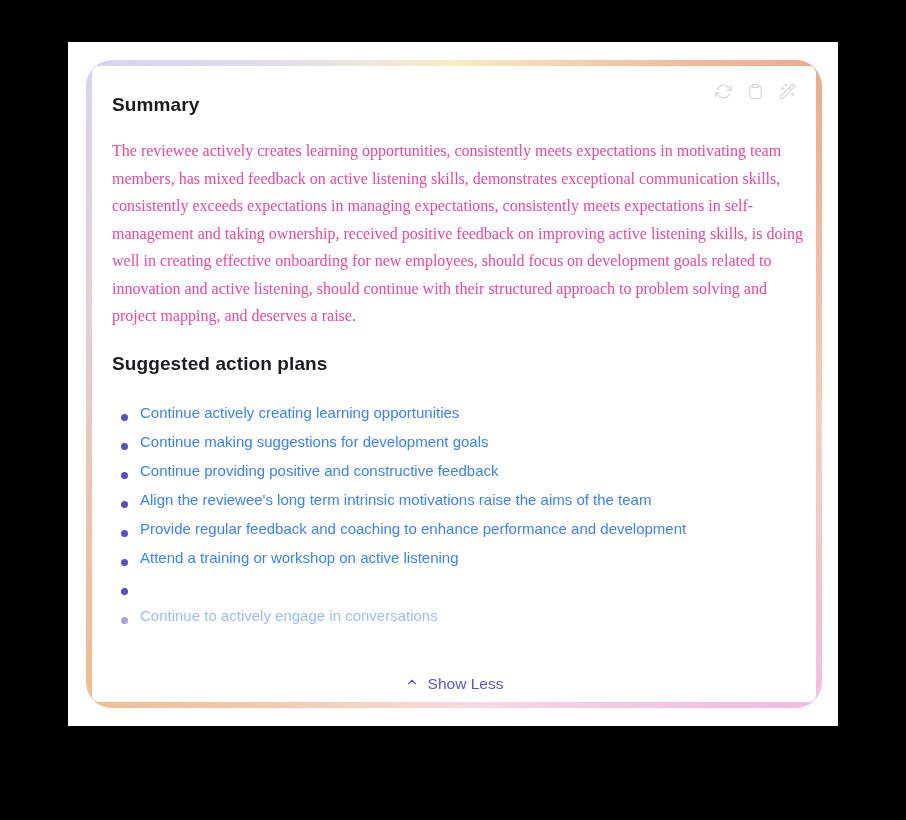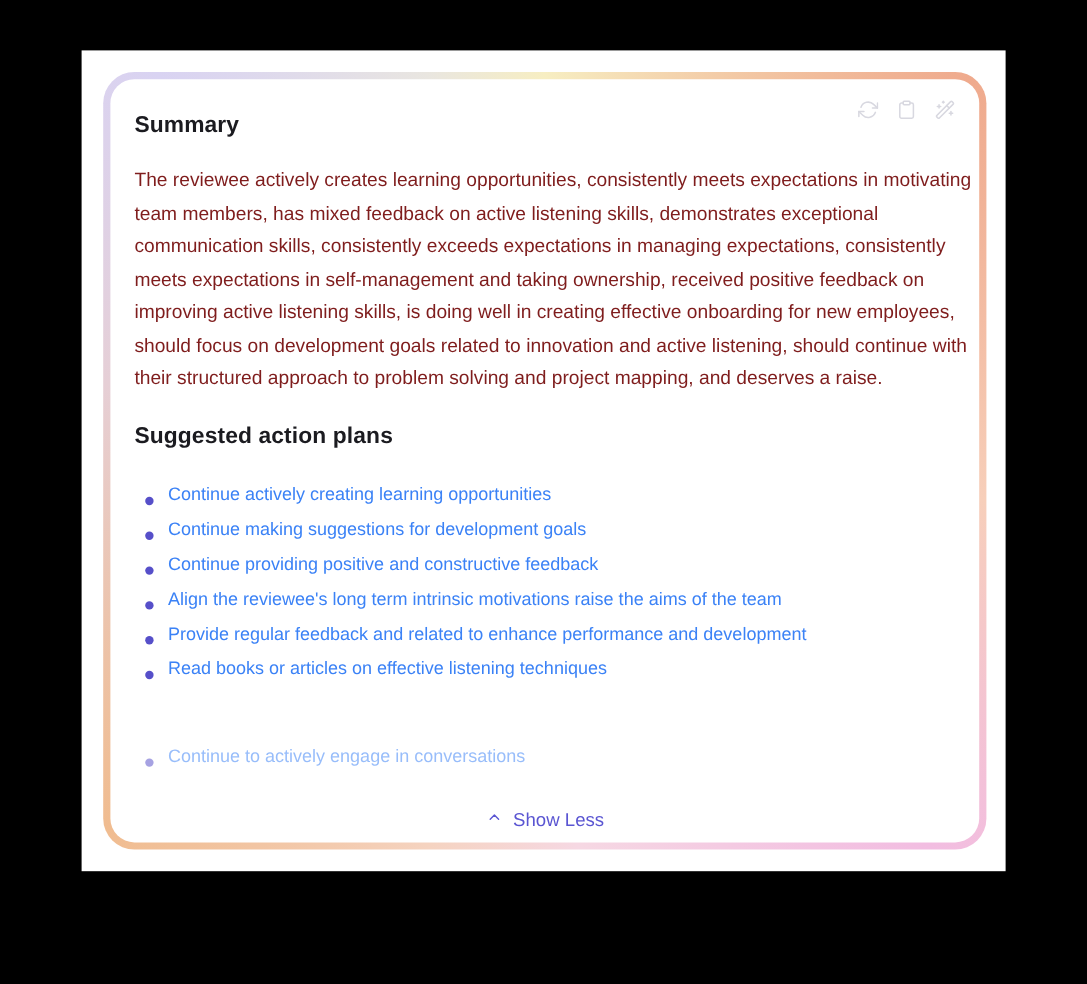--- a/index.html
+++ b/index.html
@@ -30,21 +30,21 @@
       #e6cfd6 280deg,
       #d9d3f2 315deg,
       #e9e6e0 343deg,
       #f7eec2 360deg);
   }
 
   .card-inner {
     position: relative;
     width: 100%; height: 100%;
     background: #ffffff;
-    border-radius: 20px;
+    border-radius: 7px;
     padding: 28px 22px 0 20px;
   }
 
   .toolbar {
     position: absolute;
     top: 18px; right: 20px;
     display: flex;
     gap: 14px;
   }
   .icon-btn {
@@ -62,21 +62,22 @@
     font-weight: 700;
     color: #1b1b20;
     letter-spacing: 0.1px;
   }
 
   .summary-text {
     margin-top: 21px;
     width: 698px;
     font-size: 16px;
     line-height: 27.5px;
-    color: #7f1d1d;
+    color: #ec4899;
+    font-family: Liberation Serif, serif;
   }
 
   .actions-heading { margin-top: 23px; }
 
   .action-list {
     list-style: none;
     margin-top: 17px;
   }
   .action-item {
     display: flex;
@@ -86,27 +87,26 @@
     font-size: 15px;
     color: #3b82f6;
   }
   .bullet-dot {
     width: 7px; height: 7px;
     border-radius: 50%;
     background: #564fc9;
     margin-right: 12px;
     flex: 0 0 auto;
   }
-  .action-item.faded { opacity: 0.52; margin-top: 44px; }
+  .action-item.faded { opacity: 0.52; }
 
   .show-less {
     position: absolute;
     left: 0; right: 0; bottom: 9px;
     display: flex;
-    align-items: center;
     justify-content: center;
     gap: 9px;
     background: none; border: none; cursor: pointer;
     font-family: "Liberation Sans", sans-serif;
     font-size: 15.5px;
     color: #5a55d2;
     margin: 0 auto;
   }
   .show-less svg { width: 14px; height: 14px; stroke: #5a55d2; fill: none;
     stroke-width: 2; stroke-linecap: round; stroke-linejoin: round; }
@@ -170,25 +170,28 @@
         <li class="action-item">
           <span class="bullet-dot"></span>
           <span>Continue providing positive and constructive feedback</span>
         </li>
         <li class="action-item">
           <span class="bullet-dot"></span>
           <span>Align the reviewee's long term intrinsic motivations raise the aims of the team</span>
         </li>
         <li class="action-item">
           <span class="bullet-dot"></span>
-          <span>Provide regular feedback and related to enhance performance and development</span>
-        </li>
-        <li class="action-item">
-          <span class="bullet-dot"></span>
-          <span>Read books or articles on effective listening techniques</span>
+          <span>Provide regular feedback and coaching to enhance performance and development</span>
+        </li>
+        <li class="action-item">
+          <span class="bullet-dot"></span>
+          <span>Attend a training or workshop on active listening</span>
+        </li>
+        <li class="action-item">
+          <span class="bullet-dot"></span>
         </li>
         <li class="action-item faded">
           <span class="bullet-dot"></span>
           <span>Continue to actively engage in conversations</span>
         </li>
       </ul>
 
       <button class="show-less">
         <span>
           <svg viewBox="0 0 24 24" width="14" height="14">

